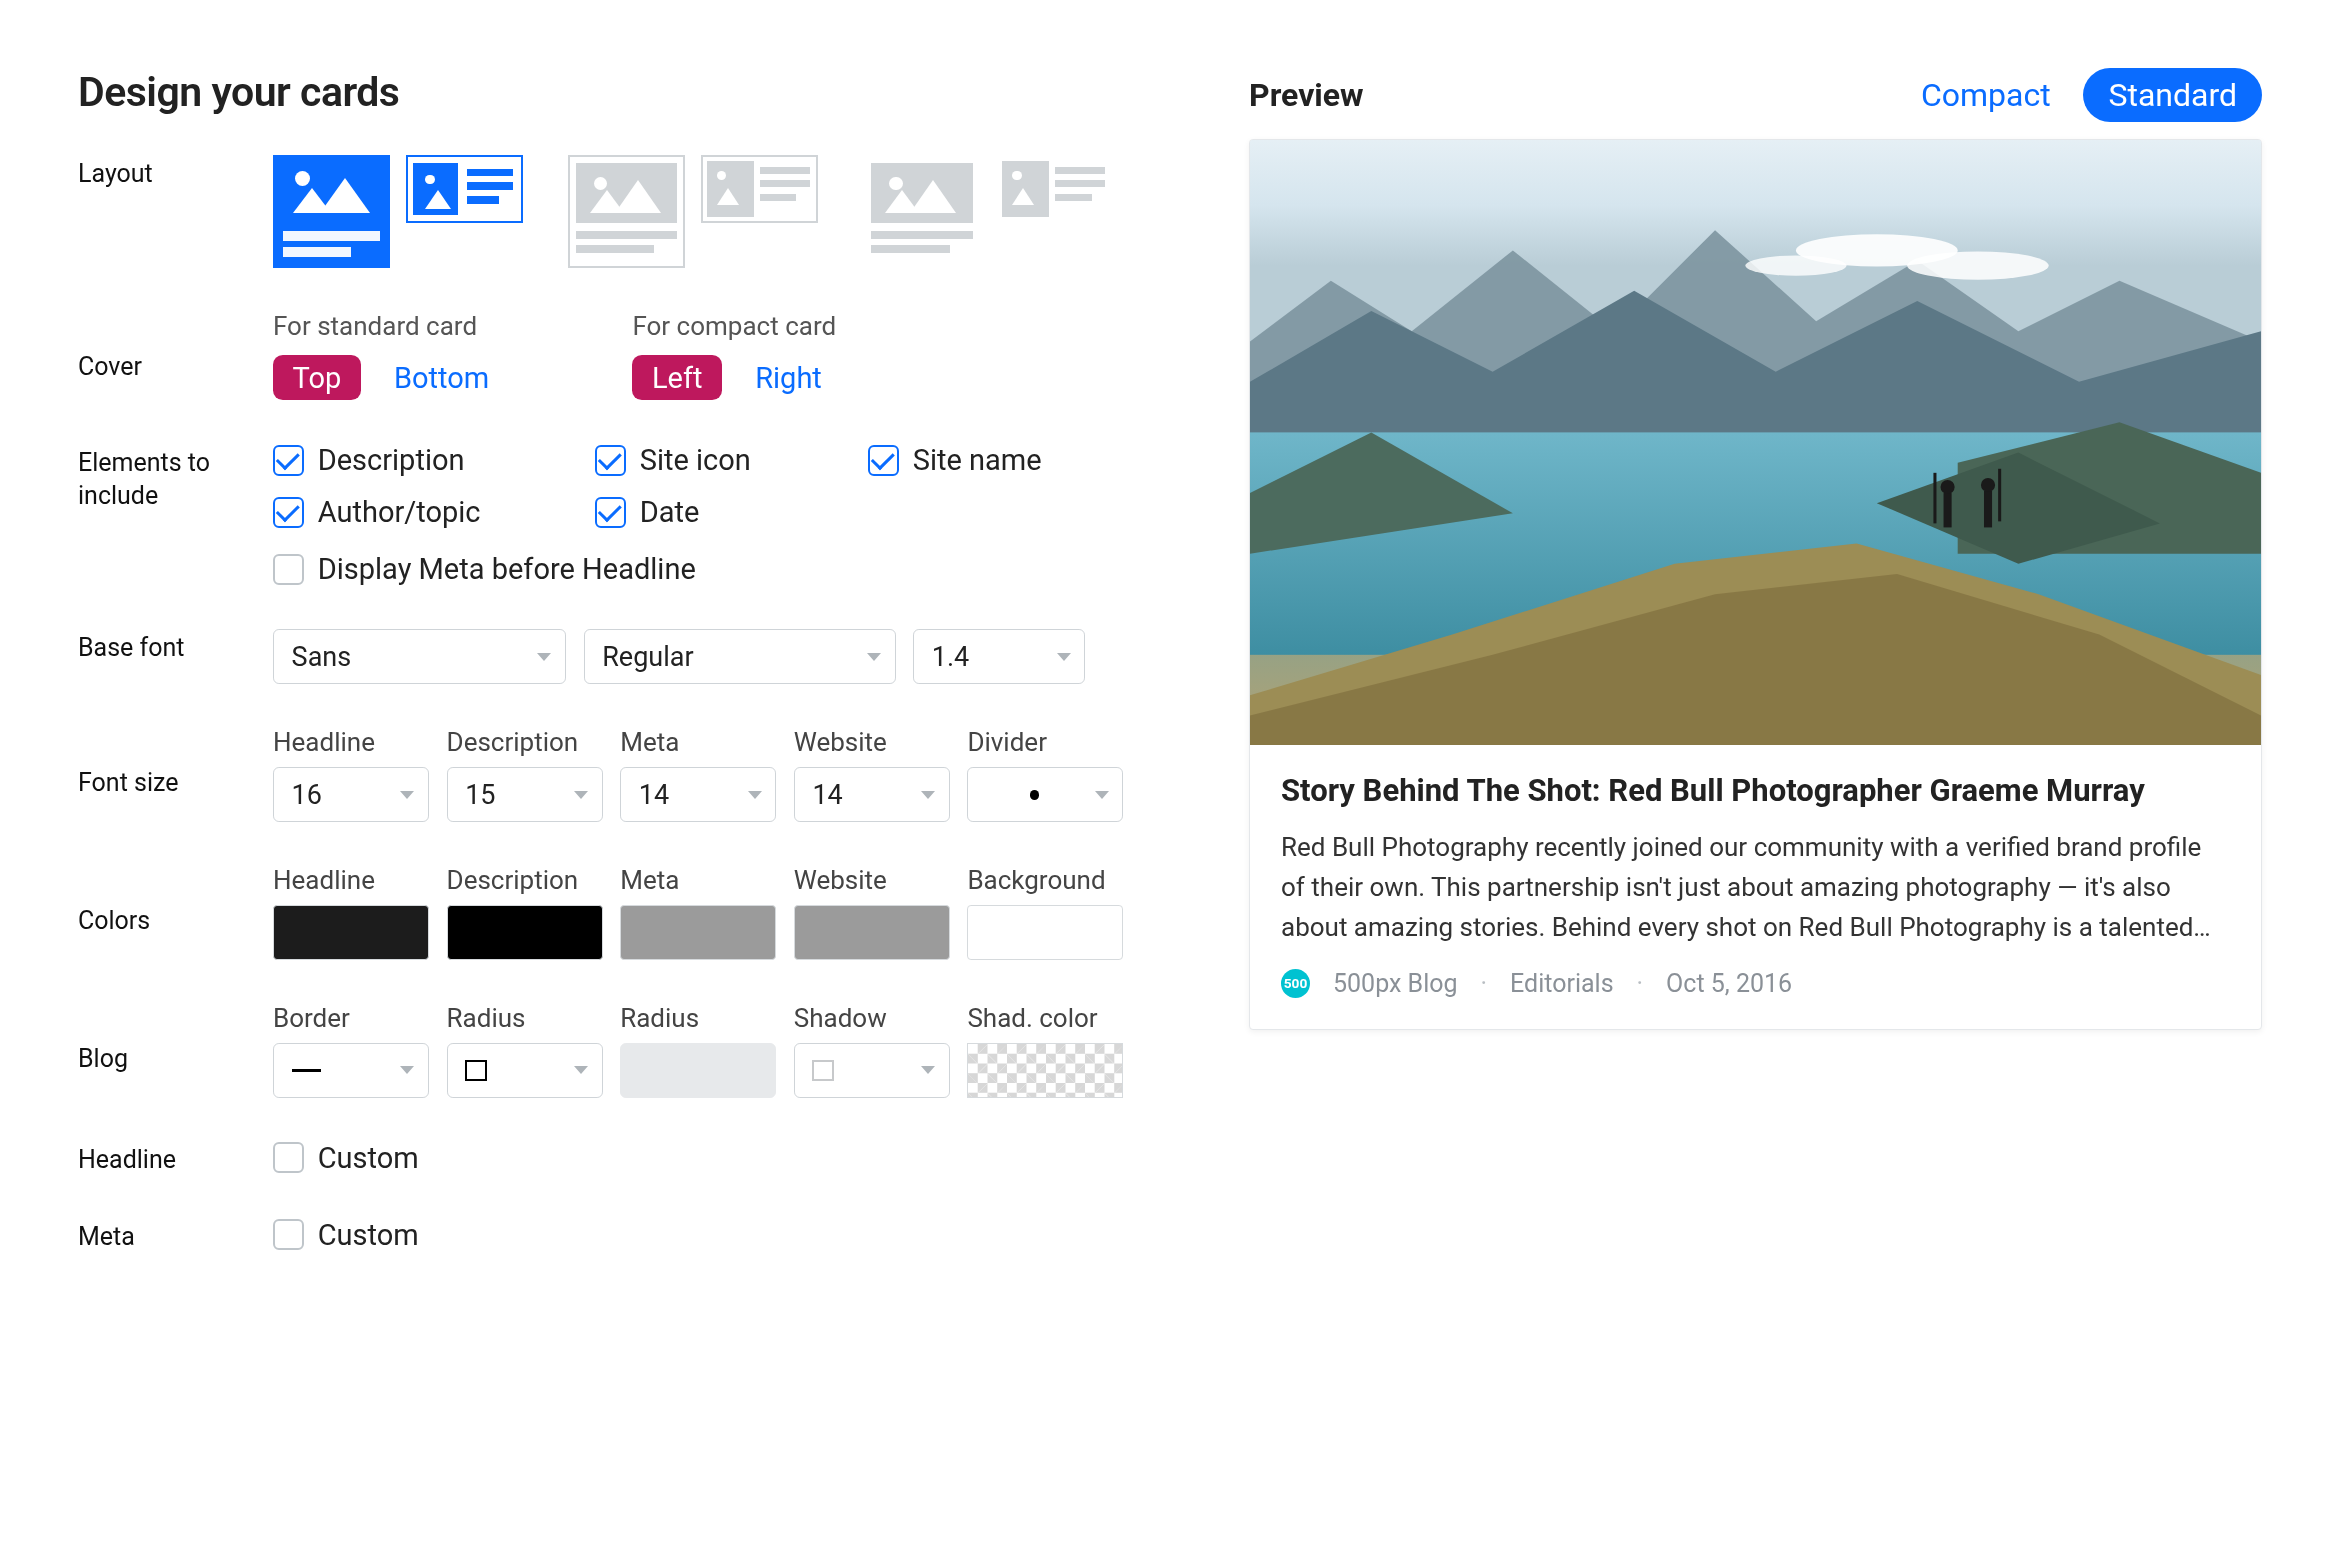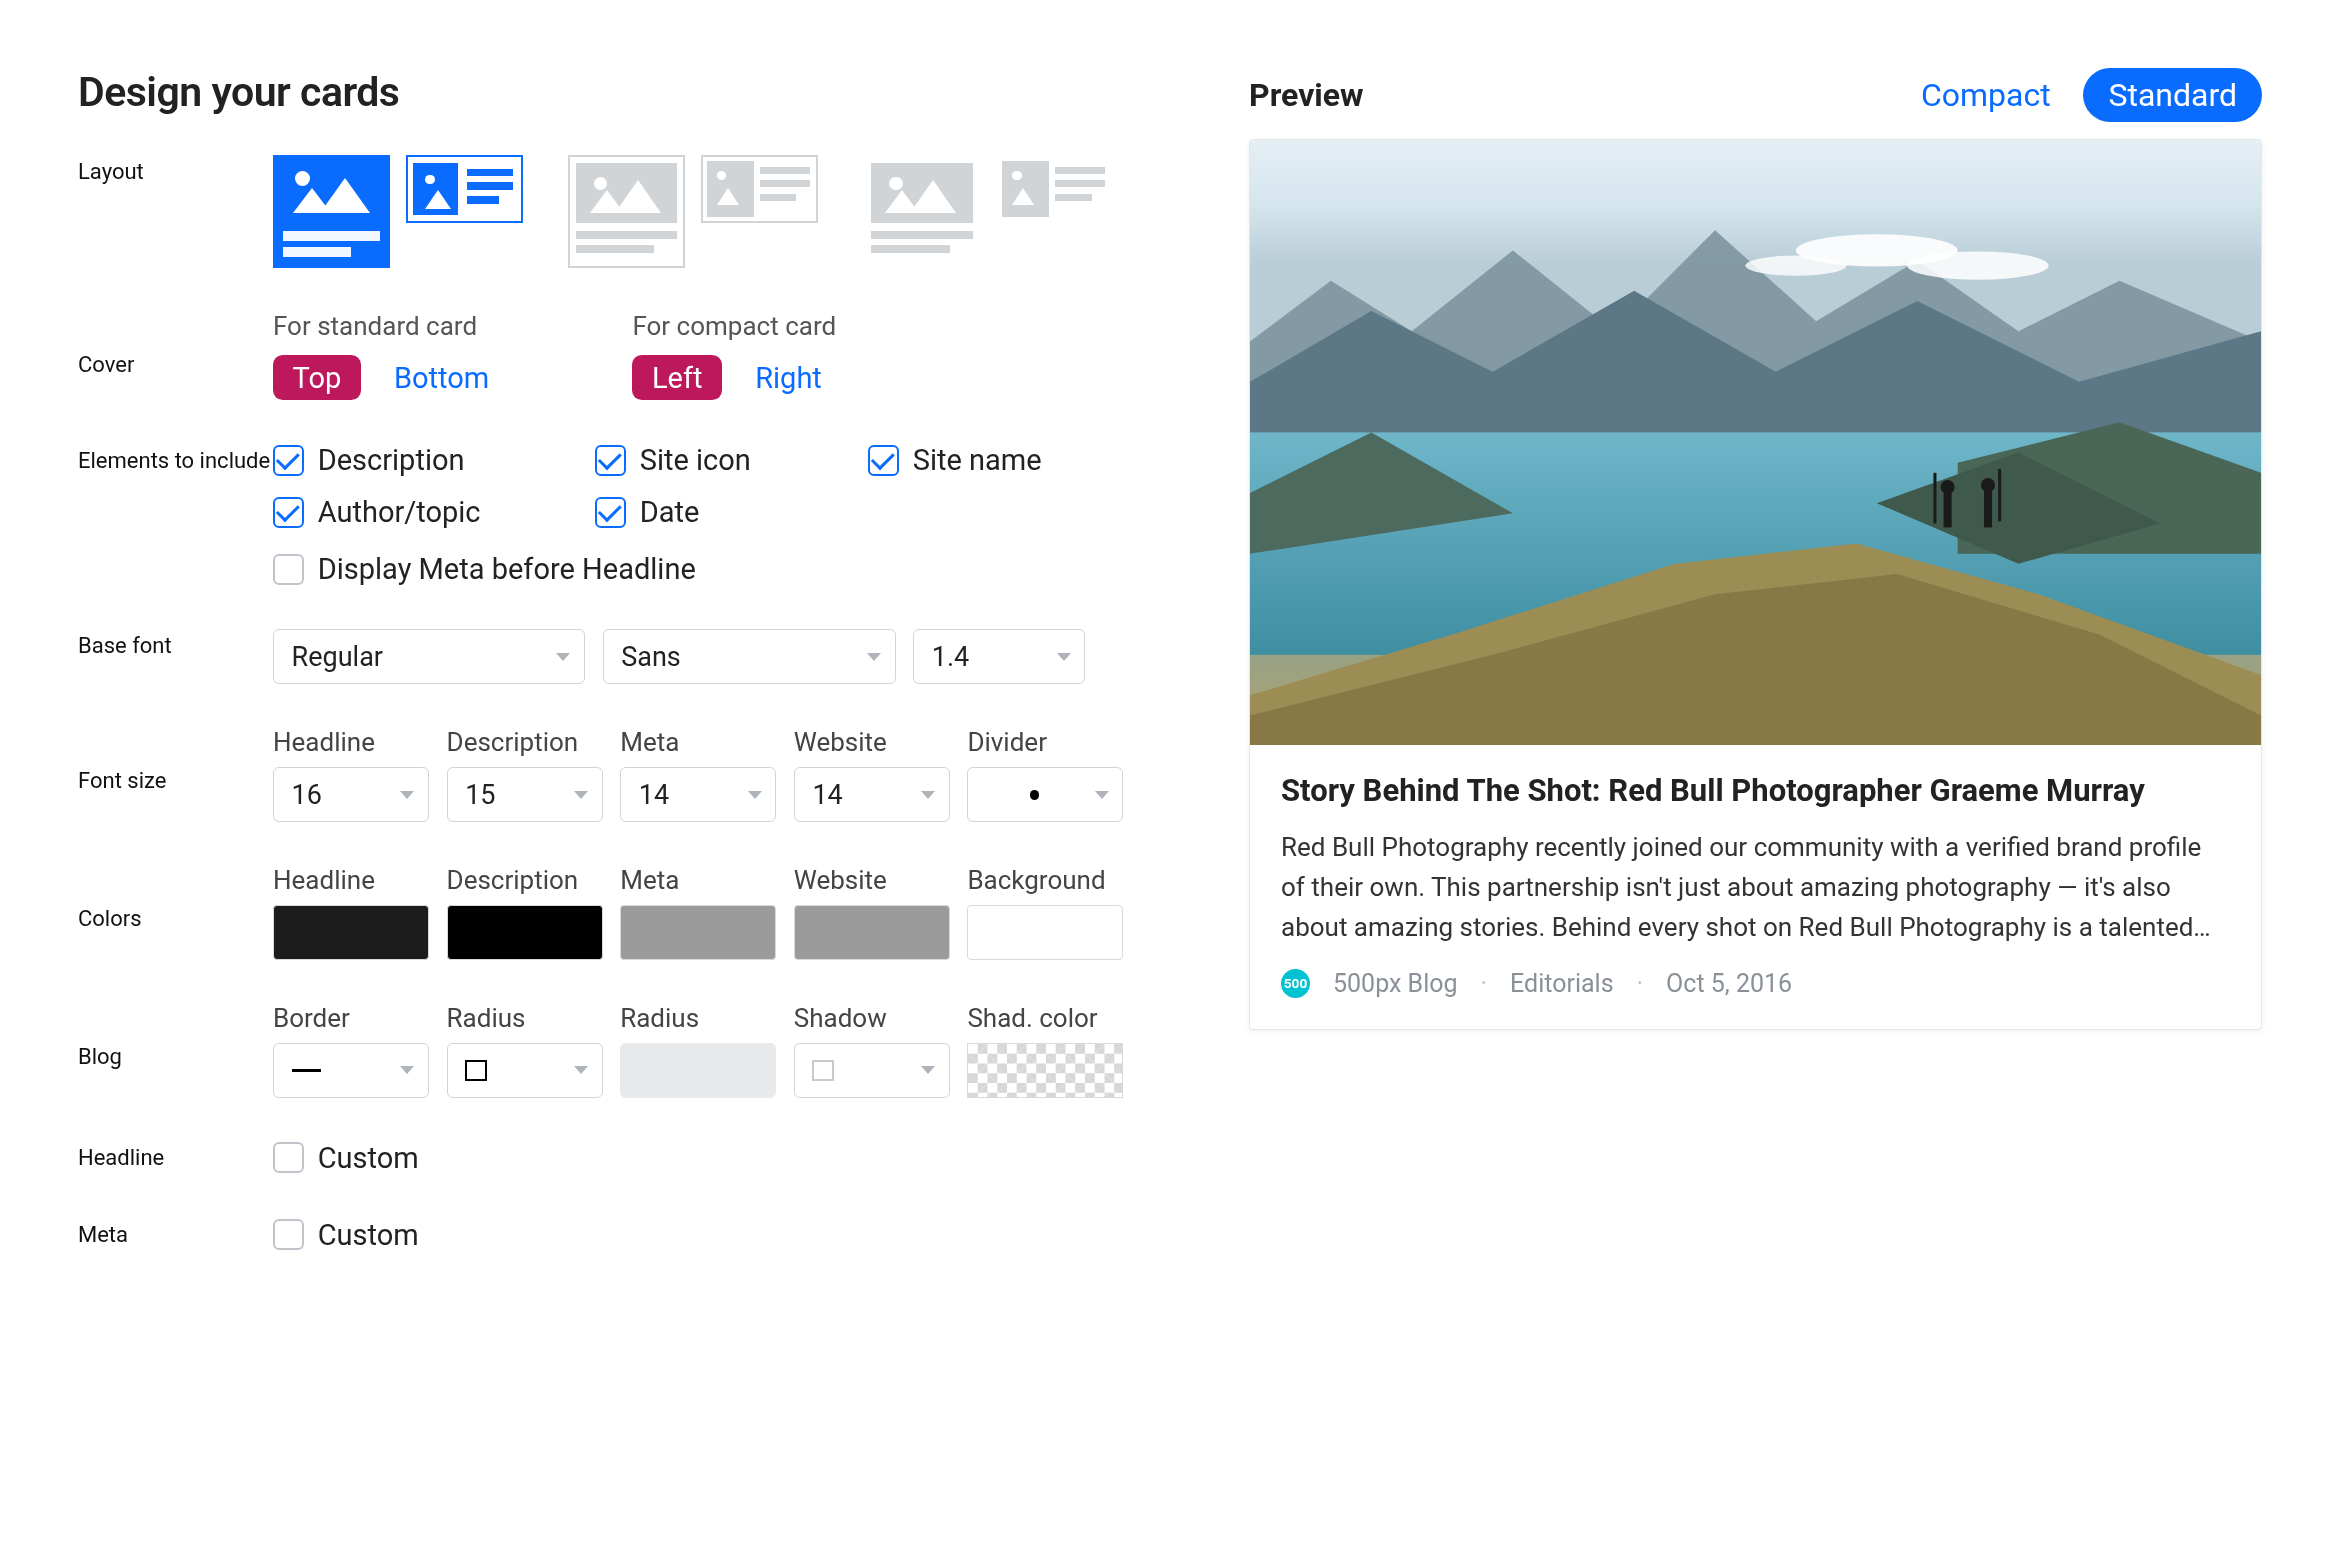--- a/index.html
+++ b/index.html
@@ -25,21 +25,21 @@
     letter-spacing: -0.5px;
   }
 
   .form-row {
     display: flex;
     align-items: flex-start;
     margin-bottom: 43px;
   }
   .row-label {
     flex: 0 0 195px;
-    font-size: 22px;
+    font-size: 25px;
     color: #111;
     padding-top: 3.9px;
   }
   .row-label.multi { line-height: 1.3; }
   .row-body { flex: 1; }
 
   
   .layout-group { display: inline-flex; gap: 0; margin-right: 39px; vertical-align: top; }
   .thumb {
     display: inline-block;
@@ -346,26 +346,26 @@
         <div class="chk chk-row-single">
           <span class="chkbox"></span>
             <span>Display Meta before Headline</span>
         </div>
       </div>
     </div>
 
     <div class="form-row">
       <div class="row-label">Base font</div>
       <div class="row-body sel-row">
+        <div class="select wFont1">
+            <span>Sans</span>
+            <span class="caret"></span>
+          </div>
         <div class="select wFont2">
             <span>Regular</span>
-            <span class="caret"></span>
-          </div>
-        <div class="select wFont1">
-            <span>Sans</span>
             <span class="caret"></span>
           </div>
         <div class="select wFont3">
             <span>1.4</span>
             <span class="caret"></span>
           </div>
       </div>
     </div>
 
     <div class="form-row">

